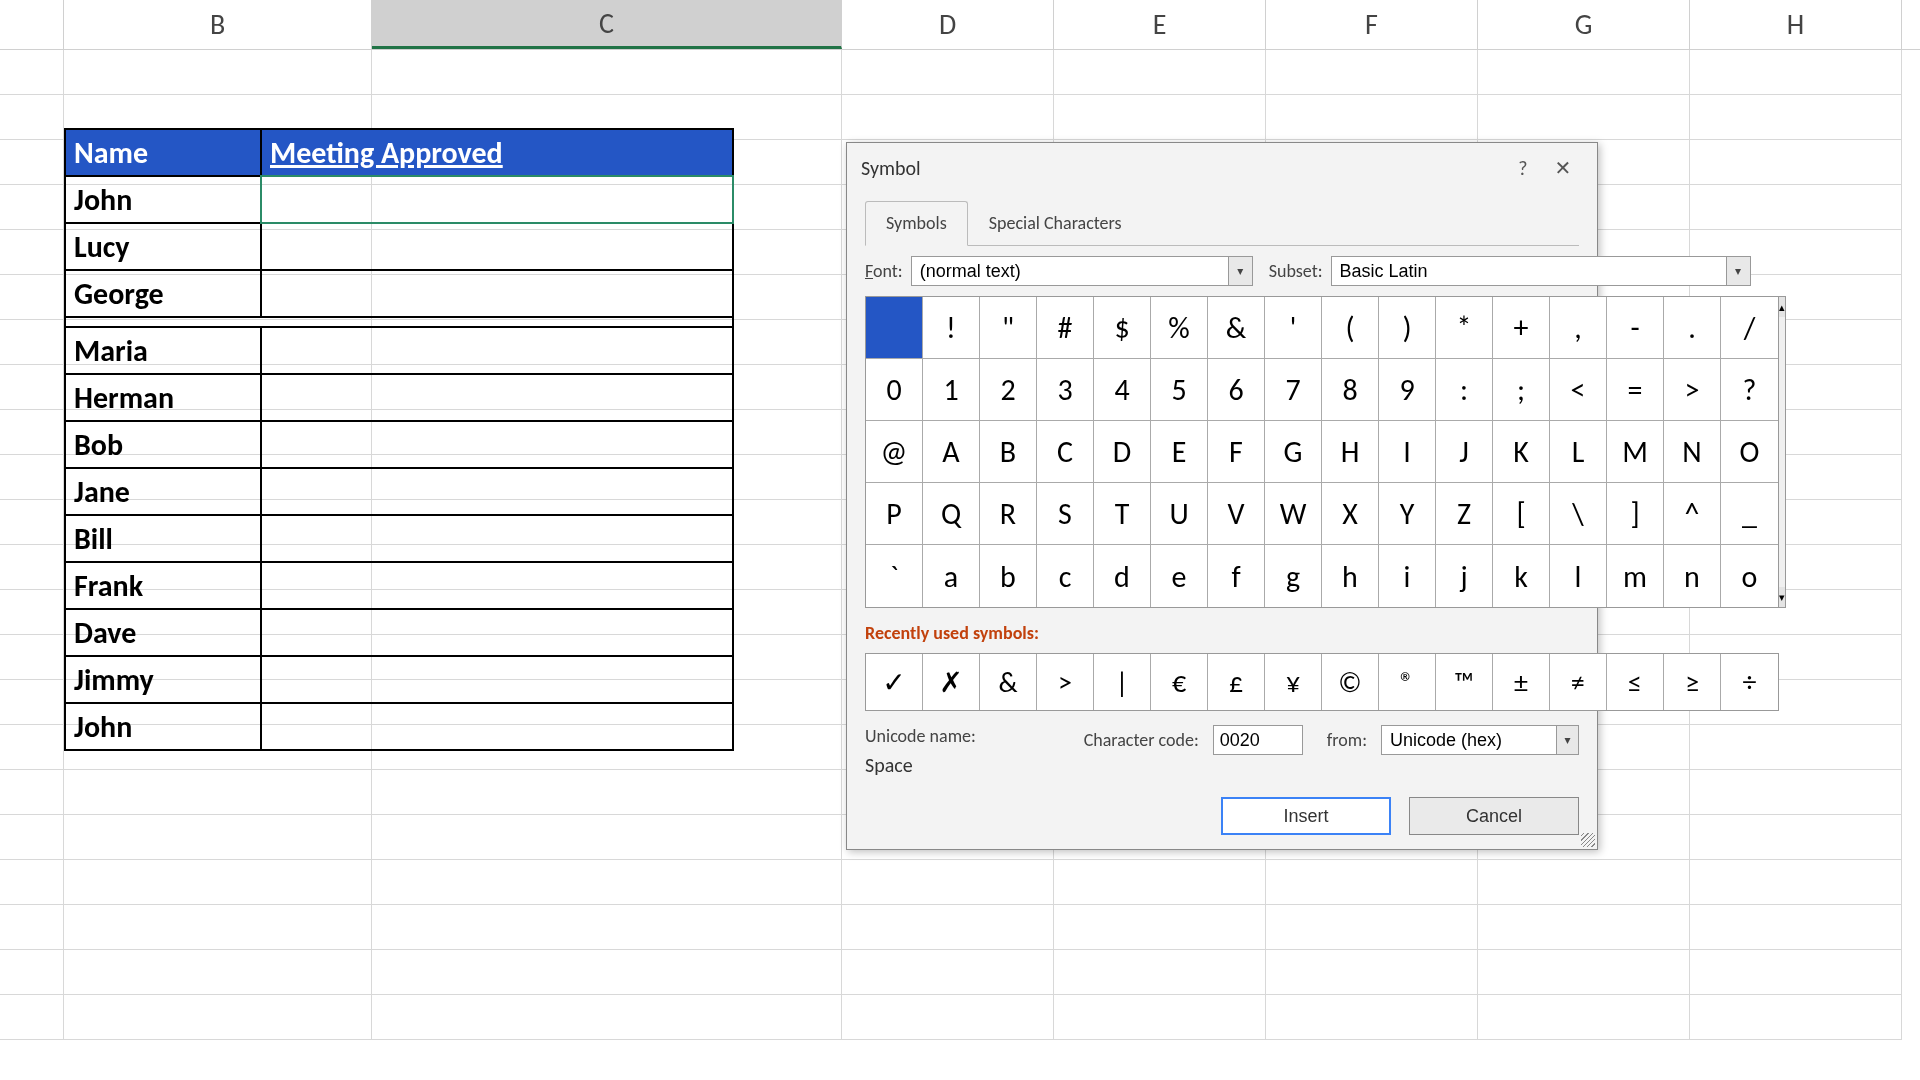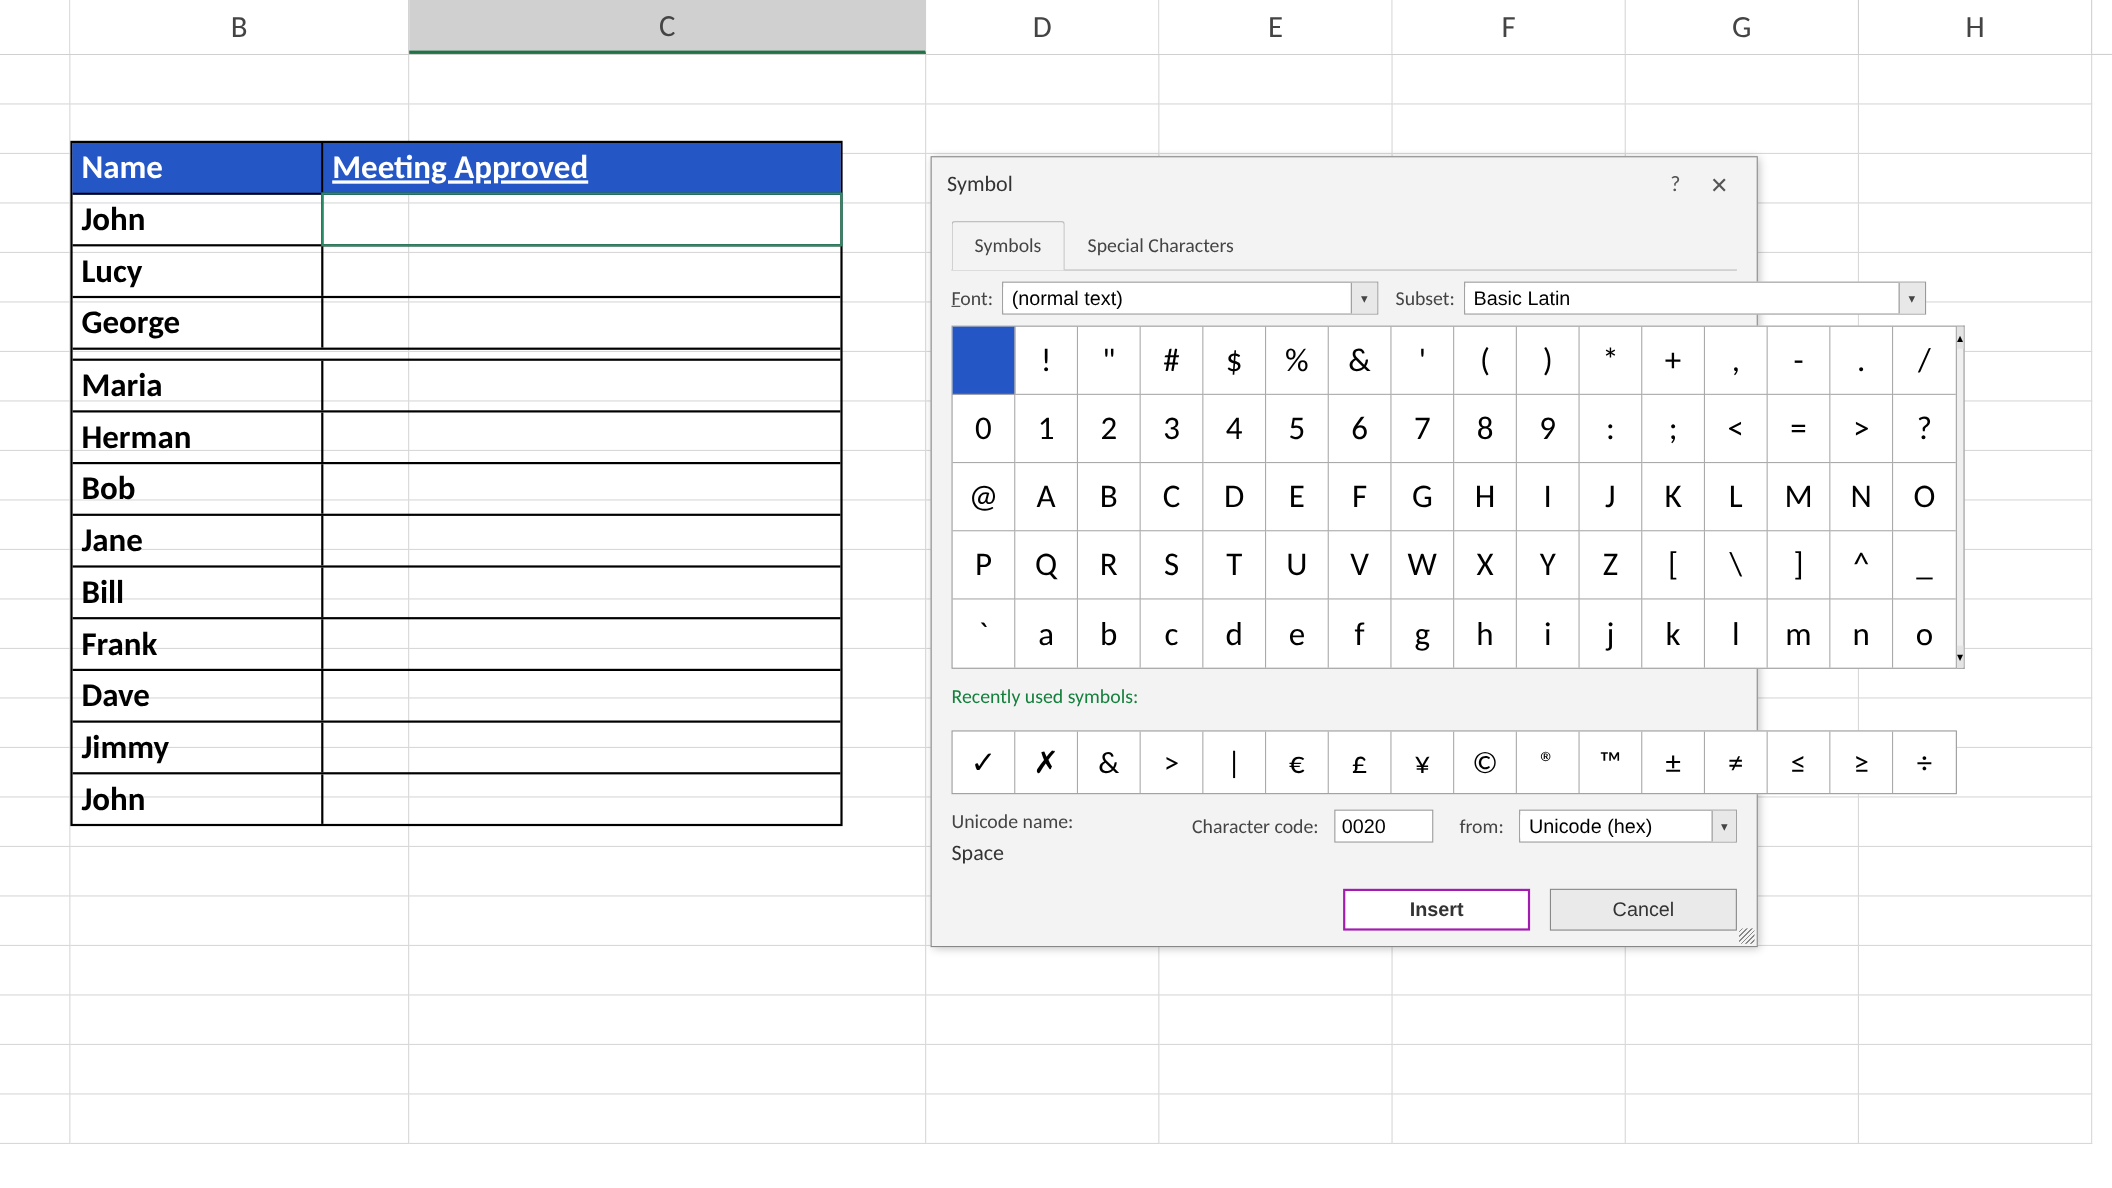--- a/index.html
+++ b/index.html
@@ -15,21 +15,21 @@
 .grid-row { display: flex; height: 45px; }
 .grid-cell { border-right: 1px solid #d8d8d8; border-bottom: 1px solid #d8d8d8; }
 
 
 .data-table { position: absolute; top: 128px; left: 64px; border: 2px solid #000; }
 .data-table .row { display: flex; border-bottom: 2px solid #000; }
 .data-table .row:last-child { border-bottom: none; }
 .data-table .cell { border-right: 2px solid #000; padding: 4px 8px; font-size: 30px; font-weight: bold; display: flex; align-items: center; }
 .data-table .cell:last-child { border-right: none; text-decoration: underline; }
 .data-table .header { background: #2456c5; color: #fff; }
-.data-table .name-col { width: 228px; }
+.data-table .name-col { width: 196px; }
 .data-table .meeting-col { width: 470px; }
 .data-table .row.active .meeting-col { outline: 2px solid #2b8b67; }
 
 
 .dialog { position: absolute; top: 142px; left: 846px; width: 752px; background: #f3f3f3; border: 1px solid #888; box-shadow: 2px 2px 8px rgba(0,0,0,0.25); }
 .dialog-title { display: flex; align-items: center; padding: 10px 14px; font-size: 20px; color: #333; }
 .dialog-title .spacer { flex: 1; }
 .dialog-title .help-btn, .dialog-title .close-btn { width: 40px; height: 30px; display: flex; align-items: center; justify-content: center; font-size: 20px; color: #555; cursor: pointer; }
 .dialog-body { padding: 8px 18px 14px 18px; }
 
@@ -52,38 +52,38 @@
 .symbol-row { display: flex; }
 .symbol-cell { width: 57px; height: 62px; border-right: 1px solid #aaa; border-bottom: 1px solid #aaa; display: flex; align-items: center; justify-content: center; font-size: 30px; cursor: pointer; }
 .symbol-cell.selected { background: #2456c5; color: #fff; }
 .symbol-row:last-child .symbol-cell { border-bottom: none; }
 .symbol-cell:last-child { border-right: none; }
 .scroll-col { width: 22px; border: 1px solid #999; border-left: none; display: flex; flex-direction: column; background: #f0f0f0; }
 .scroll-btn { height: 20px; display: flex; align-items: center; justify-content: center; font-size: 11px; background: #e4e4e4; cursor: pointer; }
 .scroll-track { flex: 1; }
 
 
-.recent-label { font-size: 18px; color: #15803d; margin-bottom: 20px; }
+.recent-label { font-size: 18px; color: #c2410c; margin-bottom: 9px; font-weight: bold; }
 .recent-row { display: flex; border: 1px solid #999; background: #fff; width: fit-content; margin-bottom: 14px; }
 .recent-cell { width: 57px; height: 56px; border-right: 1px solid #aaa; display: flex; align-items: center; justify-content: center; font-size: 28px; cursor: pointer; }
 .recent-cell:last-child { border-right: none; }
 
 
 .unicode-row { display: flex; align-items: flex-start; gap: 14px; margin-bottom: 20px; }
 .uname-block { flex: 1; }
 .uname-label { font-size: 18px; color: #444; }
 .uname-value { font-size: 20px; color: #333; margin-top: 6px; }
 .code-label { font-size: 18px; color: #444; margin-top: 4px; }
 .code-input { width: 90px; height: 30px; border: 1px solid #999; padding: 0 6px; font-size: 18px; }
 .from-label { font-size: 18px; color: #444; margin-top: 4px; margin-left: 10px; }
 
 
 .footer { display: flex; justify-content: flex-end; gap: 18px; }
 .btn { width: 170px; height: 38px; border: 1px solid #888; background: #eaeaea; font-size: 18px; color: #333; cursor: pointer; }
-.btn.primary { background: #fff; border: 2px solid #a21caf; font-weight: bold; }
+.btn.primary { background: #fff; border: 2px solid #3b82f6; }
 .resize-grip { position: absolute; bottom: 2px; right: 2px; width: 14px; height: 14px; background: repeating-linear-gradient(-45deg, transparent 0 2px, #888 2px 3px); }
 </style>
 </head>
 <body>
 
 <div class="col-headers" id="col-headers">
     <div class="col-header" style="width: 64px;"></div>
     <div class="col-header" style="width: 308px;">B</div>
     <div class="col-header selected" style="width: 470px;">C</div>
     <div class="col-header" style="width: 212px;">D</div>

